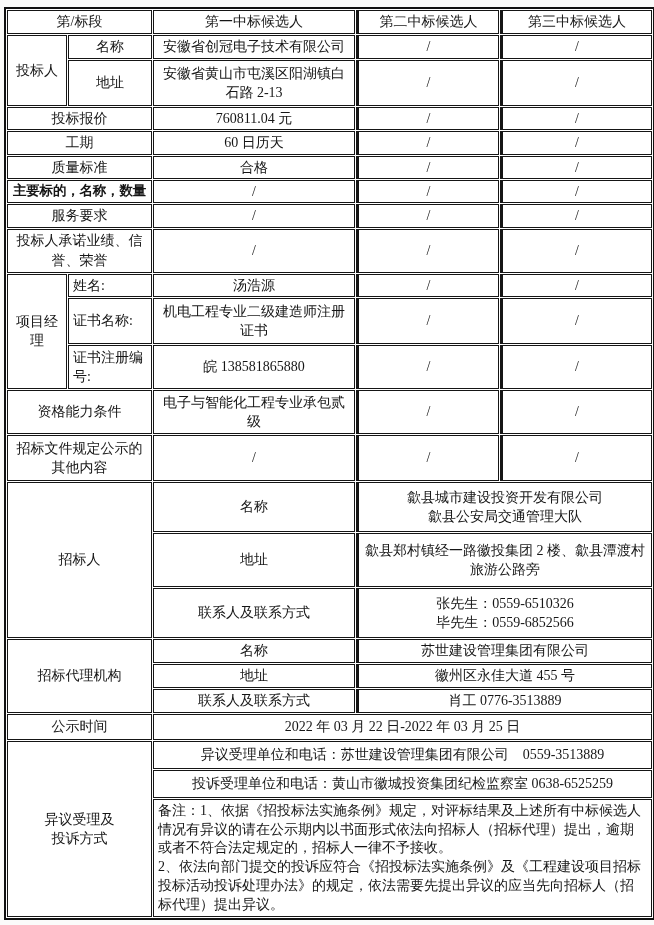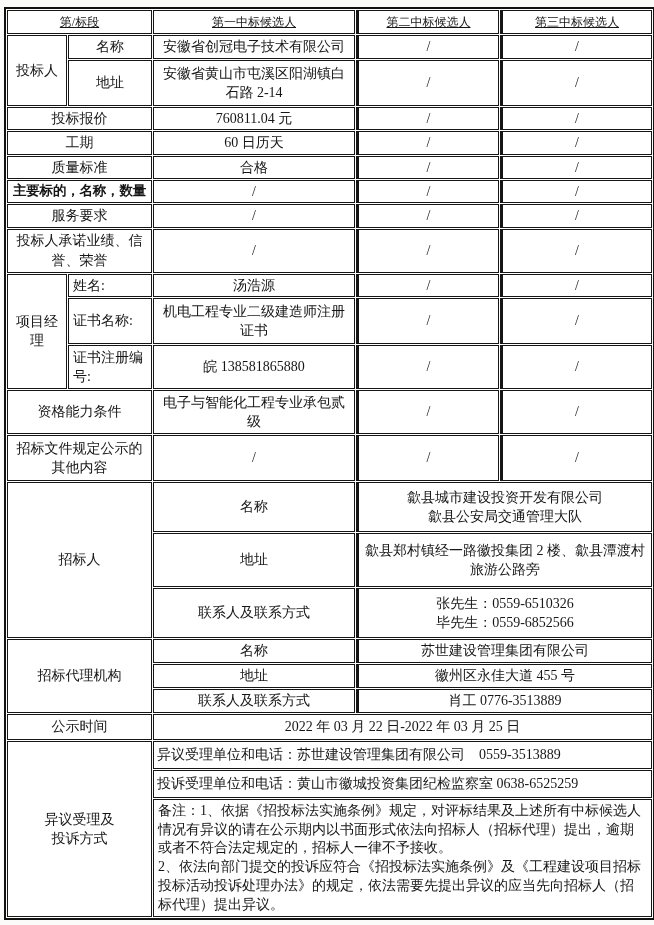--- a/index.html
+++ b/index.html
@@ -6,25 +6,25 @@
   body{width:654px;height:925px;font-family:"Liberation Serif","DejaVu Serif",serif;color:#161616;}
   .page{padding:7px 2px 0 4px;}
   table{border-collapse:separate;border-spacing:1px;table-layout:fixed;width:647px;
         border:2px solid #111;background:#fff;}
   td{box-sizing:border-box;border:1px solid #151515;text-align:center;vertical-align:middle;
      padding:1px 3px;font-size:14px;line-height:1.38;white-space:pre-line;overflow:hidden;}
   tr.h24>td{height:24px} tr.h26>td{height:26px} tr.h28>td{height:28px}
   tr.h22>td{height:22px} tr.h44>td{height:44px} tr.h46>td{height:46px}
   tr.h50>td{height:50px} tr.h54>td{height:54px}
   td.vthick{border-left-width:3px;}
-  td.leftal{text-align:left;}
+  td.leftal{text-align:center;}
   td.tightlbl{padding:1px 0;font-size:13.5px;letter-spacing:-0.2px;font-weight:bold;}
   td.notecell{text-align:left;line-height:1.34;padding:2px 4px;margin-left:40px;}
   td.sublbl{text-align:left;padding:1px 2px 1px 4px;margin-top:27px;}
-  .bold-hd{font-size:12px;text-decoration:underline;}
+  .bold-hd{font-size:14px;}
 </style>
 </head>
 <body>
 
 <div class="page">
 <table>
   <colgroup>
     <col style="width:60px">
         <col style="width:84px">
         <col style="width:202px">
@@ -42,21 +42,21 @@
 
   <tr class="h24">
     <td rowspan="2">投标人</td>
     <td>名称</td>
     <td>安徽省创冠电子技术有限公司</td>
     <td class="vthick">/</td>
     <td class="vthick">/</td>
   </tr>
   <tr class="h46">
     <td>地址</td>
-    <td>安徽省黄山市屯溪区阳湖镇白石路 2-14</td>
+    <td>安徽省黄山市屯溪区阳湖镇白石路 2-13</td>
     <td class="vthick">/</td>
     <td class="vthick">/</td>
   </tr>
 
   <tr class="h22">
     <td colspan="2">投标报价</td>
     <td>760811.04 元</td>
     <td class="vthick">/</td>
     <td class="vthick">/</td>
   </tr>

